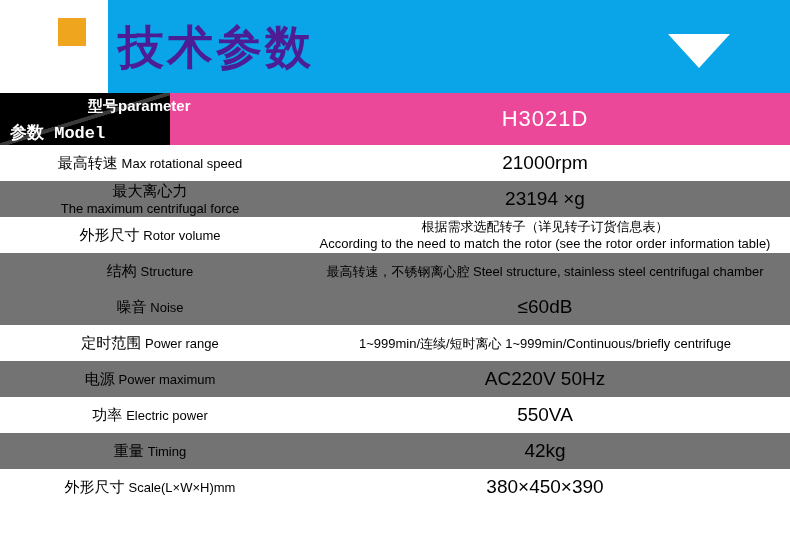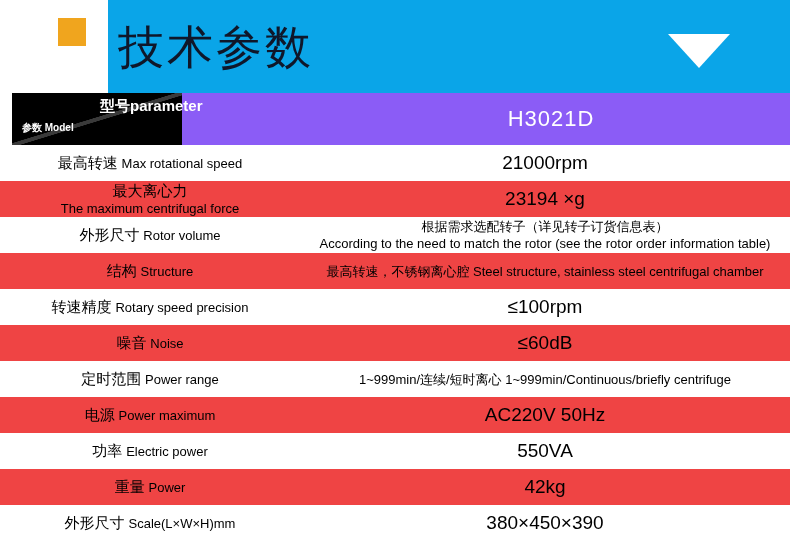--- a/index.html
+++ b/index.html
@@ -57,43 +57,42 @@
     width: 72px;
     height: 58px;
     background: #0aa5e8;
     z-index: -1;
   }
   .header-title {
     position: absolute;
     left: 118px;
     top: 14px;
     font-size: 46px;
-    font-weight: normal;
-    color: #0f172a;
+    font-weight: bold;
+    color: #4c1d95;
     letter-spacing: 3px;
     line-height: 66px;
   }
   .header-triangle {
     position: absolute;
     right: 60px;
     top: 34px;
     width: 0;
     height: 0;
     border-left: 31px solid transparent;
     border-right: 31px solid transparent;
     border-top: 34px solid #ffffff;
   }
 
   
   .band {
     position: relative;
     height: 52px;
-    background: #8b5cf6;
+    background: #ec4899;
     overflow: hidden;
-    margin-left: 12px;
   }
   .band-diagonal {
     position: absolute;
     left: 0;
     top: 0;
     width: 170px;
     height: 52px;
     background: linear-gradient(to bottom right, #000000 0%, #000000 48%, #3a3a3a 48.5%, #3a3a3a 52%, #000000 52.5%, #000000 100%);
   }
   .band-param {
@@ -102,22 +101,23 @@
     top: 4px;
     color: #ffffff;
     font-size: 15px;
     font-weight: bold;
   }
   .band-model {
     position: absolute;
     left: 10px;
     top: 28px;
     color: #ffffff;
-    font-size: 10px;
+    font-size: 17px;
     font-weight: bold;
+    font-family: Liberation Mono, monospace;
   }
   .band-value {
     position: absolute;
     left: 300px;
     right: 0;
     top: 0;
     height: 52px;
     display: flex;
     align-items: center;
     justify-content: center;
@@ -148,21 +148,21 @@
     font-size: 14px;
     line-height: 1.25;
   }
   .col-value {
     width: 490px;
     text-align: center;
     font-size: 19px;
     line-height: 1.3;
   }
   .row-light { background: #ffffff; }
-  .row-dark  { background: #ef4444; }
+  .row-dark  { background: #737373; }
 
   .label-cn {
     font-size: 15px;
   }
   .label-en {
     font-size: 13px;
   }
   .value-small {
     font-size: 13px;
     line-height: 1.35;
@@ -226,27 +226,20 @@
       </tr>
 
       <tr class="row-dark">
         <td class="col-label">
           <span class="label-cn">结构</span>
           <span class="label-en">Structure</span>
         </td>
         <td class="col-value value-small">最高转速，不锈钢离心腔 Steel structure, stainless steel centrifugal chamber</td>
       </tr>
 
-      <tr class="row-light">
-        <td class="col-label">
-          <span class="label-cn">转速精度</span>
-          <span class="label-en">Rotary speed precision</span>
-        </td>
-        <td class="col-value">≤100rpm</td>
-      </tr>
 
       <tr class="row-dark">
         <td class="col-label">
           <span class="label-cn">噪音</span>
           <span class="label-en">Noise</span>
         </td>
         <td class="col-value">≤60dB</td>
       </tr>
 
       <tr class="row-light">
@@ -269,21 +262,21 @@
         <td class="col-label">
           <span class="label-cn">功率</span>
           <span class="label-en">Electric power</span>
         </td>
         <td class="col-value">550VA</td>
       </tr>
 
       <tr class="row-dark">
         <td class="col-label">
           <span class="label-cn">重量</span>
-          <span class="label-en">Power</span>
+          <span class="label-en">Timing</span>
         </td>
         <td class="col-value">42kg</td>
       </tr>
 
       <tr class="row-light">
         <td class="col-label">
           <span class="label-cn">外形尺寸</span>
           <span class="label-en">Scale(L×W×H)mm</span>
         </td>
         <td class="col-value">380×450×390</td>

